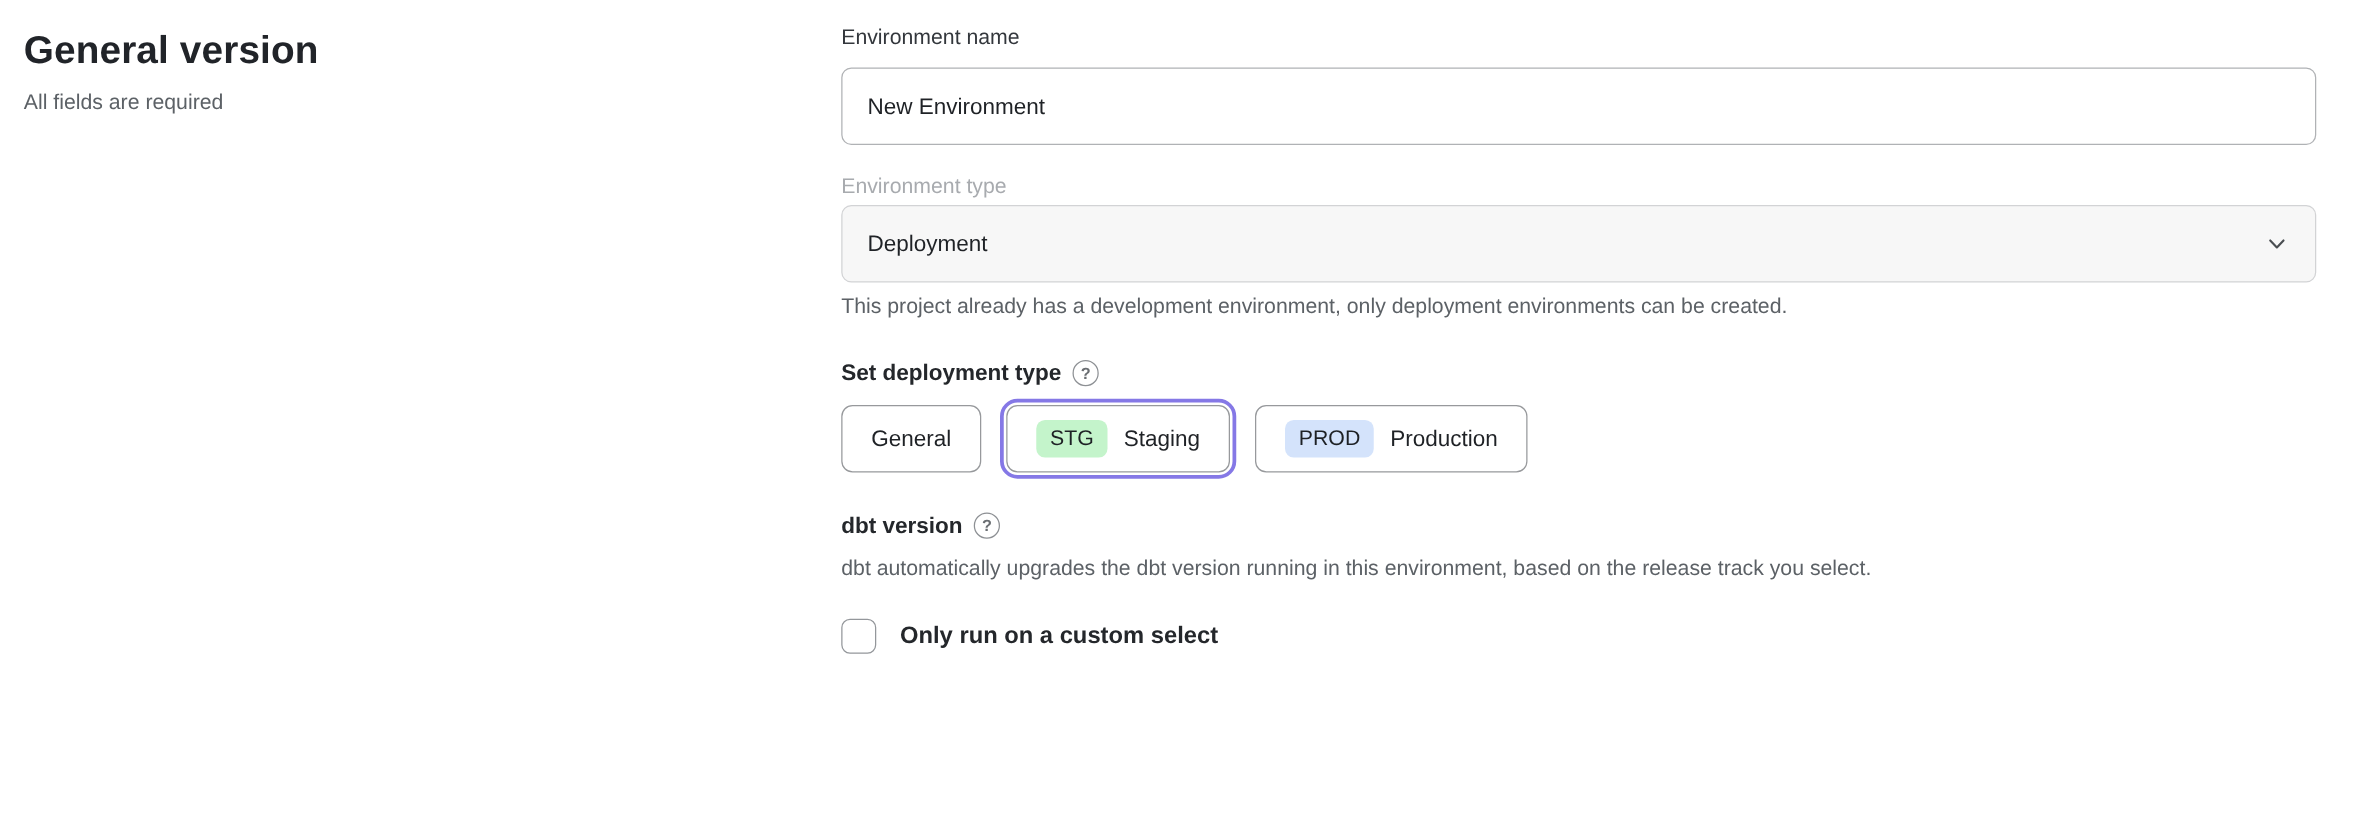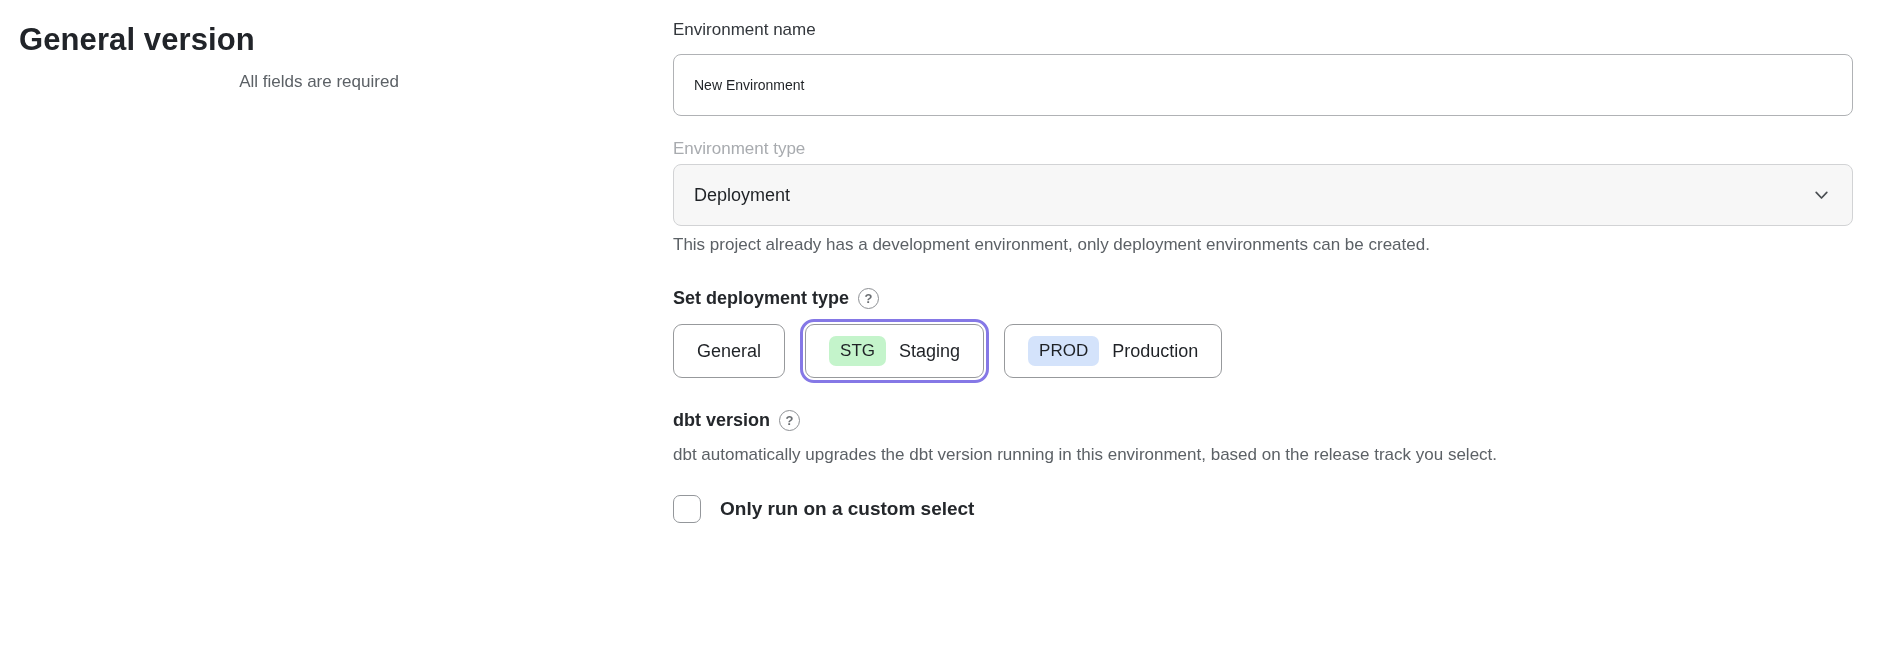--- a/index.html
+++ b/index.html
@@ -9,35 +9,35 @@
     font-family: "Liberation Sans", "DejaVu Sans", sans-serif;
     overflow: hidden;
     color: var(--text-primary, #212429);
   }
   .left-col { position: absolute; left: 19px; top: 22px; width: 600px; }
   .page-title {
     font-size: 31px; font-weight: 700; letter-spacing: .1px;
     color: var(--text-primary, #212429); line-height: 1.15;
   }
   .page-subtitle {
-    margin-top: 14px; font-size: 17px; color: var(--text-secondary, #5c6166); text-align: center;
+    margin-top: 14px; font-size: 17px; color: var(--text-secondary, #5c6166);
   }
 
   .form-col { position: absolute; left: 673px; top: 20px; width: 1180px; }
 
   .field-label {
     display: block; font-size: 17px; font-weight: 500; line-height: 20px;
     color: #33373c;
   }
   .field-label.disabled { color: var(--text-disabled, #a8abaf); }
 
   .text-input {
     margin-top: 14px; width: 100%; height: 62px;
     border: 1px solid var(--input-border, #b5b7ba); border-radius: 8px;
-    padding: 0 20px; font-size: 14px; color: #1f2226;
+    padding: 0 20px; font-size: 18px; color: #1f2226;
     font-family: inherit; background: #ffffff; outline: none;
   }
 
   .select {
     position: relative; margin-top: 5px; width: 100%; height: 62px;
     border: 1px solid var(--input-border, #b5b7ba); border-radius: 8px;
     background: #ffffff; display: flex; align-items: center;
     padding: 0 48px 0 20px; font-size: 18px; color: #1f2226; cursor: pointer;
   }
   .select.disabled { background: var(--disabled-bg, #f7f7f7); border-color: #d2d3d5; }

